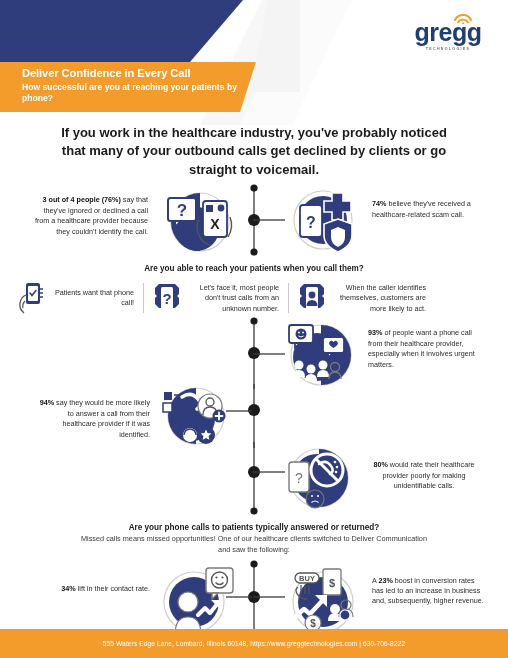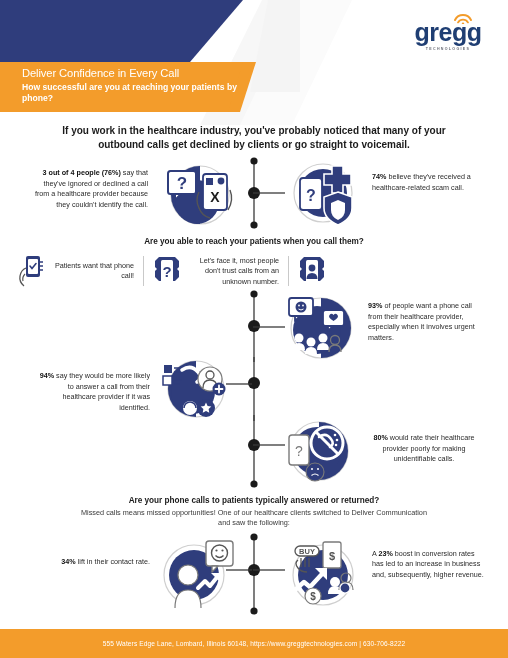--- a/index.html
+++ b/index.html
@@ -29,33 +29,33 @@
     letter-spacing: -0.5px; line-height: 1; font-family: "Liberation Sans", sans-serif;
   }
   .logo-wifi { position: absolute; left: 47px; top: -7px; width: 20px; height: 11px; }
   .logo-sub {
     font-size: 3.6px; letter-spacing: 1.3px; color: #6d6f78;
     margin-top: 2px; font-weight: bold;
   }
 
   .banner-text { position: absolute; left: 22px; top: 67px; width: 215px; }
   .banner-title {
-    color: #ffffff; font-size: 11.2px; font-weight: normal;
+    color: #ffffff; font-size: 11.2px; font-weight: bold;
     line-height: 1.15; letter-spacing: -0.1px;
   }
   .banner-sub {
     color: #ffffff; font-size: 8.6px; font-weight: bold;
     line-height: 1.32; margin-top: 2px;
   }
 
   
   .content { position: absolute; top: 120px; left: 0; width: 508px; }
 
   .intro {
-    text-align: center; font-size: 10px; font-weight: bold;
+    text-align: center; font-size: 13px; font-weight: bold;
     color: #1b1b1b; line-height: 1.42; padding: 4px 58px 0 58px;
   }
 
   .sec-head {
     text-align: center; font-size: 8.2px; font-weight: bold;
     color: #1b1b1b; line-height: 1.35;
   }
   .sec-sub {
     text-align: center; font-size: 7.3px; color: #3a3a3a;
     line-height: 1.38; padding: 1px 78px 0 78px;
@@ -199,20 +199,21 @@
 
       <div class="trio-div"></div>
 
       <div class="trio-cell">
         <svg width="28" height="32" viewBox="0 0 28 32">
           <path d="M6,2 h16 l4,4 v6 l-2,2 l2,2 v6 l-4,4 h-16 l-4,-4 v-6 l2,-2 l-2,-2 v-6 Z" fill="#2F3D7C"></path>
           <rect x="8" y="5" width="12" height="22" rx="1.5" fill="#ffffff"></rect>
           <circle cx="14" cy="13" r="3.4" fill="#2F3D7C"></circle>
           <path d="M8.5,24 q0,-6 5.5,-6 q5.5,0 5.5,6 Z" fill="#2F3D7C"></path>
         </svg>
+        <div class="trio-txt txt-right" style="width:94px;">When the caller identifies themselves, customers are more likely to act.</div>
       </div>
     </div>
 
     <div class="row" style="height:72px; margin-top:3px;">
       <svg style="position:absolute; left:246px; top:-3px;" width="16" height="78">
         <line x1="8" y1="6" x2="8" y2="74" stroke="#3a3a3a" stroke-width="1.3"></line>
         <circle cx="8" cy="6" r="3.6" fill="#1b1b1b"></circle>
         <circle cx="8" cy="38" r="6" fill="#1b1b1b"></circle>
       </svg>
       <svg style="position:absolute; left:253px; top:32px;" width="32" height="8">

